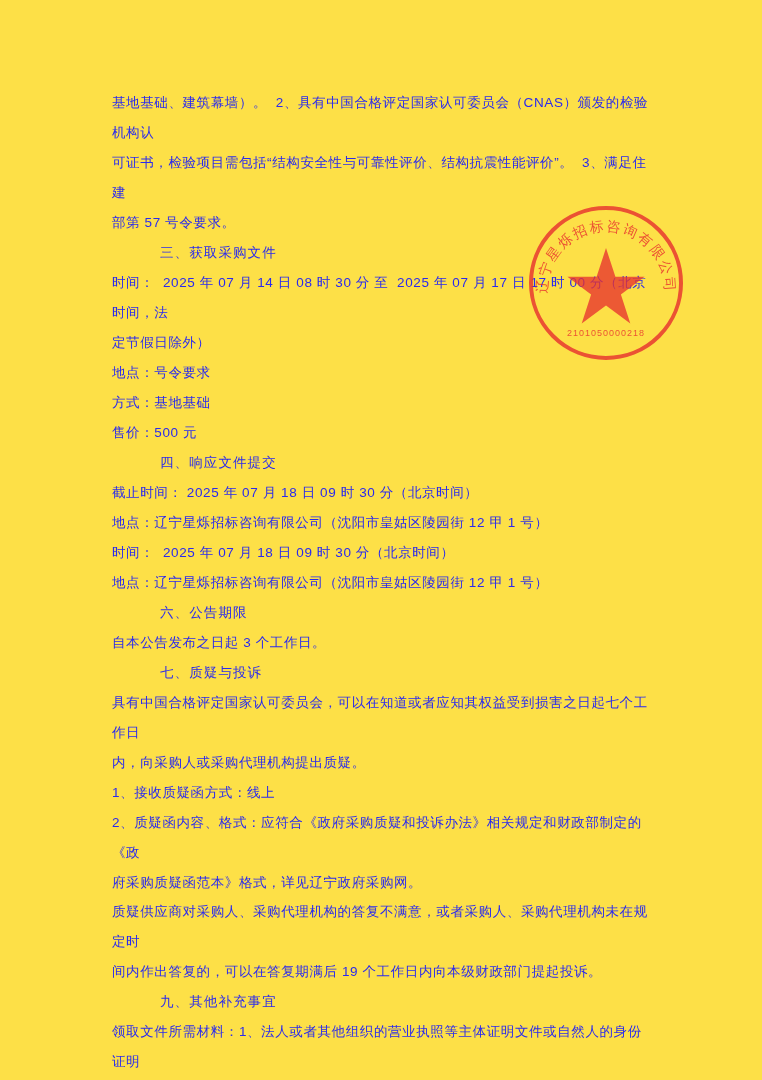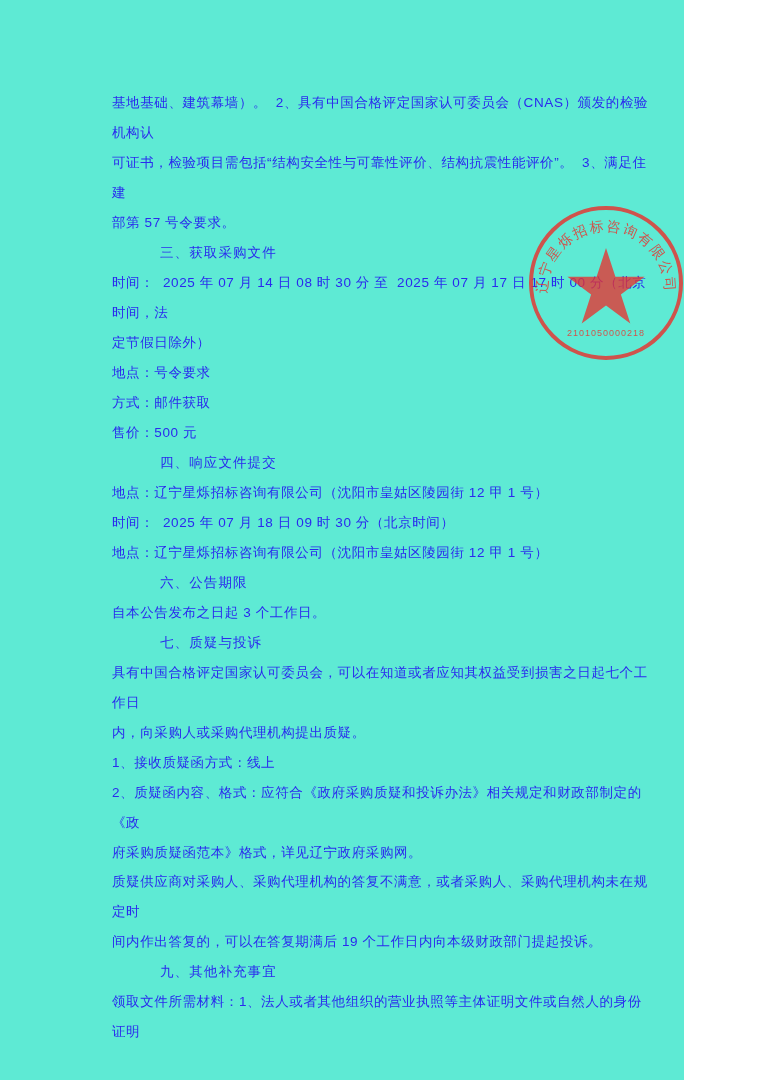--- a/index.html
+++ b/index.html
@@ -9,23 +9,23 @@
   }
   body {
     width: 762px;
     height: 1080px;
     font-family: "Liberation Sans", "DejaVu Sans", sans-serif;
     position: relative;
     overflow: hidden;
   }
   .page {
     position: relative;
-    width: 684px;
+    width: 762px;
     height: 1080px;
-    background: #5eead4;
+    background: #fde047;
   }
   .doc-body {
     position: absolute;
     left: 112px;
     top: 88px;
     width: 538px;
   }
   .line {
     color: #2a2aee;
     font-size: 13.5px;
@@ -72,23 +72,24 @@
 <div class="page">
 
   <div class="doc-body">
     <div class="line">基地基础、建筑幕墙）。  2、具有中国合格评定国家认可委员会（CNAS）颁发的检验机构认</div>
     <div class="line">可证书，检验项目需包括“结构安全性与可靠性评价、结构抗震性能评价”。  3、满足住建</div>
     <div class="line">部第 57 号令要求。</div>
     <div class="line heading">三、获取采购文件</div>
     <div class="line">时间：  2025 年 07 月 14 日 08 时 30 分 至  2025 年 07 月 17 日 17 时 00 分（北京时间，法</div>
     <div class="line">定节假日除外）</div>
     <div class="line">地点：号令要求</div>
-    <div class="line">方式：邮件获取</div>
+    <div class="line">方式：基地基础</div>
     <div class="line">售价：500 元</div>
     <div class="line heading">四、响应文件提交</div>
+    <div class="line">截止时间： 2025 年 07 月 18 日 09 时 30 分（北京时间）</div>
     <div class="line">地点：辽宁星烁招标咨询有限公司（沈阳市皇姑区陵园街 12 甲 1 号）</div>
     <div class="line">时间：  2025 年 07 月 18 日 09 时 30 分（北京时间）</div>
     <div class="line">地点：辽宁星烁招标咨询有限公司（沈阳市皇姑区陵园街 12 甲 1 号）</div>
     <div class="line heading">六、公告期限</div>
     <div class="line">自本公告发布之日起 3 个工作日。</div>
     <div class="line heading">七、质疑与投诉</div>
     <div class="line">具有中国合格评定国家认可委员会，可以在知道或者应知其权益受到损害之日起七个工作日</div>
     <div class="line">内，向采购人或采购代理机构提出质疑。</div>
     <div class="line">1、接收质疑函方式：线上</div>
     <div class="line">2、质疑函内容、格式：应符合《政府采购质疑和投诉办法》相关规定和财政部制定的《政</div>

